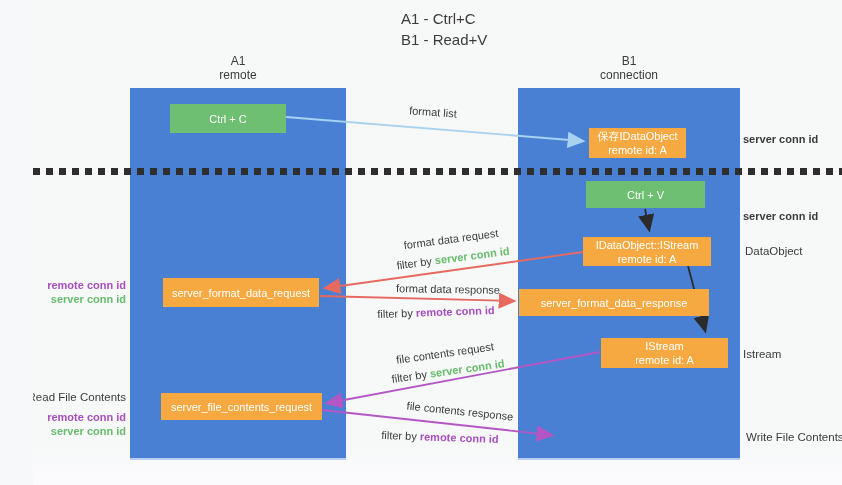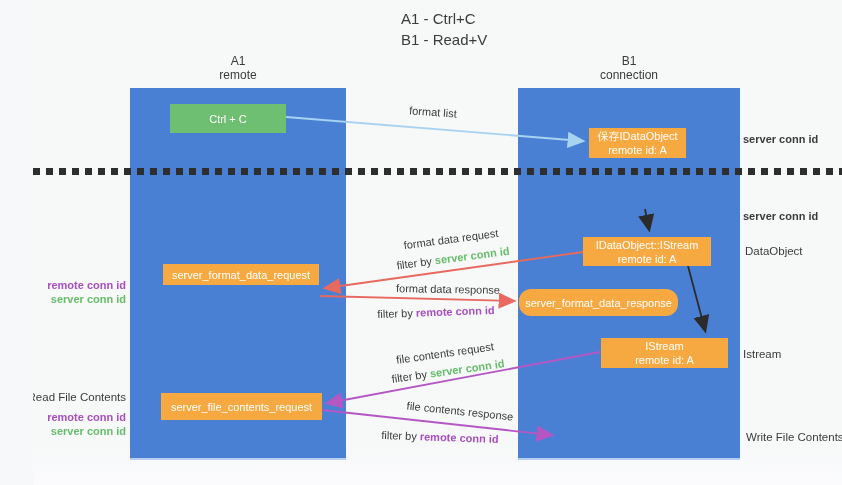--- a/index.html
+++ b/index.html
@@ -114,29 +114,30 @@
     <div>connection</div>
   </div>
 
   <div class="node green" style="left:137px;top:104px;width:116px;height:29px;">Ctrl + C</div>
 
   <div class="node orange" style="left:556px;top:128px;width:97px;height:30px;">
     <div>保存IDataObject</div>
     <div>remote id: A</div>
   </div>
 
+  <div class="node green" style="left:553px;top:181px;width:119px;height:27px;">Ctrl + V</div>
 
   <div class="node orange" style="left:550px;top:237px;width:128px;height:29px;">
     <div>IDataObject::IStream</div>
     <div>remote id: A</div>
   </div>
 
-  <div class="node orange" style="left:130px;top:264px;width:156px;height:21px;">server_format_data_request</div>
+  <div class="node orange" style="left:130px;top:278px;width:156px;height:29px;">server_format_data_request</div>
 
-  <div class="node orange" style="left:486px;top:289px;width:159px;height:27px;border-radius:12px;">server_format_data_response</div>
+  <div class="node orange" style="left:486px;top:289px;width:190px;height:27px;">server_format_data_response</div>
 
   <div class="node orange" style="left:568px;top:338px;width:127px;height:30px;">
     <div>IStream</div>
     <div>remote id: A</div>
   </div>
 
   <div class="node orange" style="left:128px;top:393px;width:161px;height:27px;">server_file_contents_request</div>
 
 
   <div class="lbl r-4" style="left:400px;top:112px;">format list</div>

